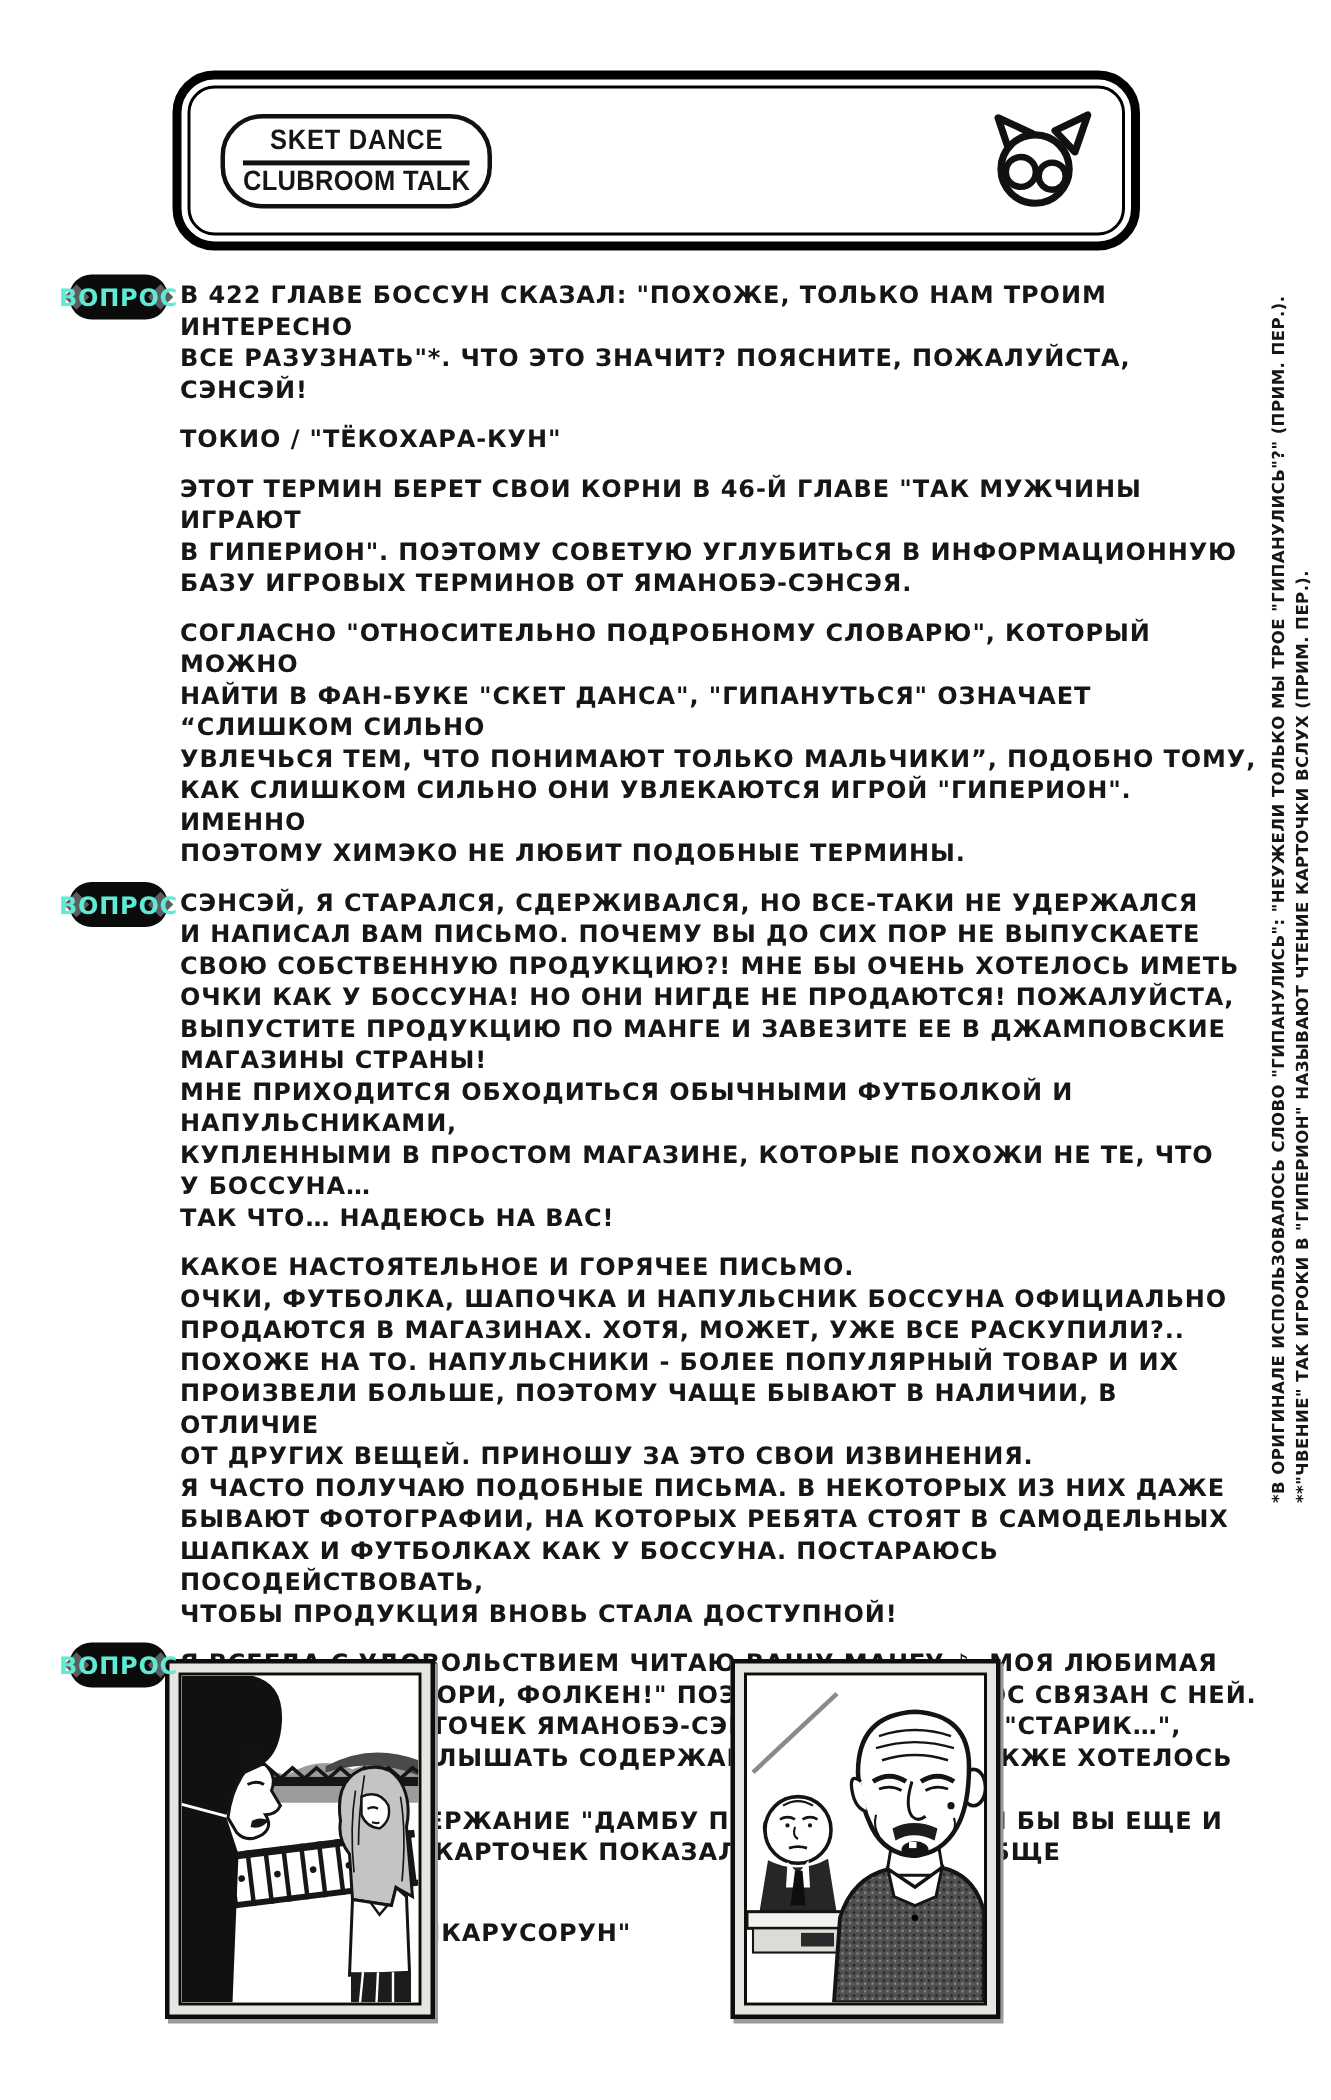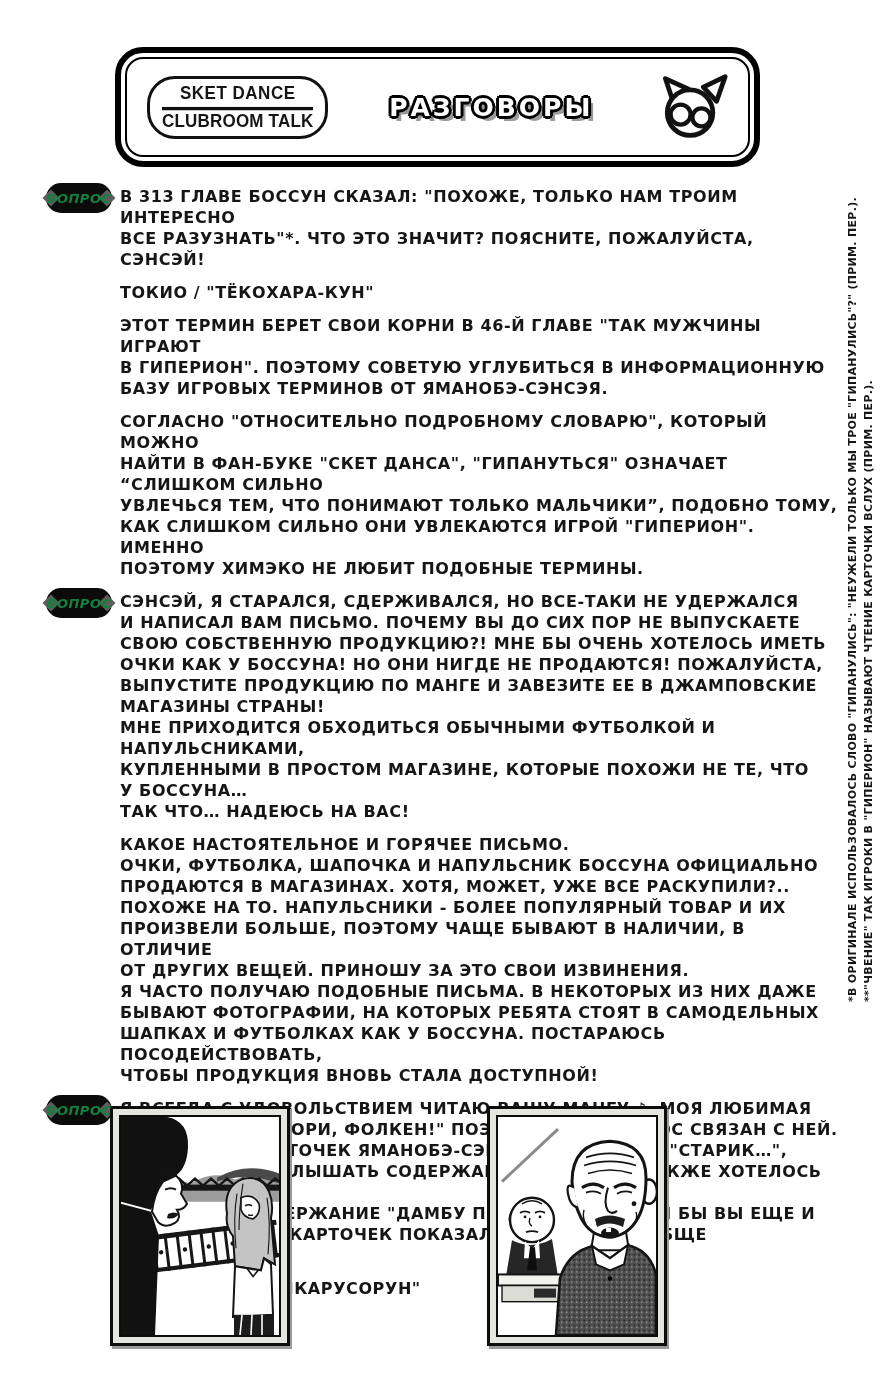--- a/index.html
+++ b/index.html
@@ -23,21 +23,21 @@
                  5px 5px 0 #9a9a9a;}
   .cat-logo{width:74px;height:66px;flex:0 0 auto;}
 
   
   .content{position:absolute;left:120px;top:186px;width:720px;}
   .q-block{position:relative;margin-bottom:12px;}
   .q-text,.a-text,.author{white-space:pre-line;font-size:16px;font-weight:bold;
       line-height:21px;letter-spacing:.6px;margin:0 0 12px 0;}
   .badge{position:absolute;left:-74px;top:-3px;width:66px;height:30px;background:#0b0b0b;
       border-radius:16px;display:flex;align-items:center;justify-content:center;}
-  .badge .badge-text{color:#15803d;font-size:13px;font-weight:bold;font-style:italic;
+  .badge .badge-text{color:#5eead4;font-size:16px;font-weight:bold;
       letter-spacing:.5px;position:relative;z-index:2;}
   .diamond{position:absolute;width:12px;height:12px;background:#5d5d5d;transform:rotate(45deg);top:9px;}
   .d-left{left:-1px;}.d-right{right:-1px;}
 
   
   .footnotes{position:absolute;left:845px;top:1002px;width:815px;height:42px;
       transform:rotate(-90deg);transform-origin:0 0;font-size:11px;font-weight:bold;
       letter-spacing:.3px;line-height:16px;color:#161616;}
   .fn{white-space:nowrap;}
 
@@ -57,42 +57,41 @@
 
 <div class="page">
 
   <div class="banner">
     <div class="banner-inner">
       <div class="logo-box">
         <div class="logo-top">SKET DANCE</div>
         <div class="logo-bottom">CLUBROOM TALK</div>
       </div>
       <div class="banner-title">
-        <div class="bt-line">РАЗГОВОРЫ</div>
       </div>
       <svg class="cat-logo" viewBox="0 0 78 68">
         <path d="M19 25 L12 4 L36 15 Z" fill="#fff" stroke="#111" stroke-width="5" stroke-linejoin="round"></path>
         <path d="M52 13 L75 2 L66 28 Z" fill="#fff" stroke="#111" stroke-width="5" stroke-linejoin="round"></path>
         <circle cx="38" cy="40" r="24" fill="#fff" stroke="#111" stroke-width="5"></circle>
         <circle cx="28" cy="42" r="10.5" fill="#fff" stroke="#111" stroke-width="4.5"></circle>
         <circle cx="50" cy="45" r="9.5" fill="#fff" stroke="#111" stroke-width="4.5"></circle>
         <line x1="37" y1="43" x2="42" y2="44" stroke="#111" stroke-width="4"></line>
       </svg>
     </div>
   </div>
 
   <div class="content">
 
     <div class="q-block">
       <span class="badge">
         <span class="diamond d-left"></span>
         <span class="badge-text">ВОПРОС</span>
         <span class="diamond d-right"></span>
       </span>
-      <div class="q-text">В 313 ГЛАВЕ БОССУН СКАЗАЛ: "ПОХОЖЕ, ТОЛЬКО НАМ ТРОИМ ИНТЕРЕСНО
+      <div class="q-text">В 422 ГЛАВЕ БОССУН СКАЗАЛ: "ПОХОЖЕ, ТОЛЬКО НАМ ТРОИМ ИНТЕРЕСНО
 ВСЕ РАЗУЗНАТЬ"*. ЧТО ЭТО ЗНАЧИТ? ПОЯСНИТЕ, ПОЖАЛУЙСТА, СЭНСЭЙ!</div>
     </div>
     <div class="author">ТОКИО / "ТЁКОХАРА-КУН"</div>
     <div class="a-text">ЭТОТ ТЕРМИН БЕРЕТ СВОИ КОРНИ В 46-Й ГЛАВЕ "ТАК МУЖЧИНЫ ИГРАЮТ
 В ГИПЕРИОН". ПОЭТОМУ СОВЕТУЮ УГЛУБИТЬСЯ В ИНФОРМАЦИОННУЮ
 БАЗУ ИГРОВЫХ ТЕРМИНОВ ОТ ЯМАНОБЭ-СЭНСЭЯ.</div>
     <div class="a-text">СОГЛАСНО "ОТНОСИТЕЛЬНО ПОДРОБНОМУ СЛОВАРЮ", КОТОРЫЙ МОЖНО
 НАЙТИ В ФАН-БУКЕ "СКЕТ ДАНСА", "ГИПАНУТЬСЯ" ОЗНАЧАЕТ “СЛИШКОМ СИЛЬНО
 УВЛЕЧЬСЯ ТЕМ, ЧТО ПОНИМАЮТ ТОЛЬКО МАЛЬЧИКИ”, ПОДОБНО ТОМУ,
 КАК СЛИШКОМ СИЛЬНО ОНИ УВЛЕКАЮТСЯ ИГРОЙ "ГИПЕРИОН". ИМЕННО

